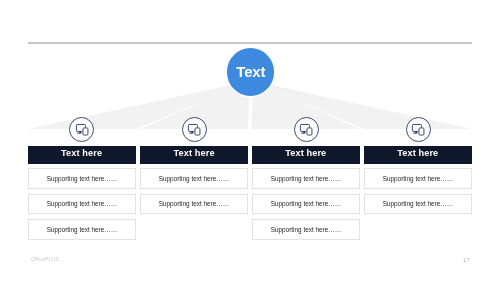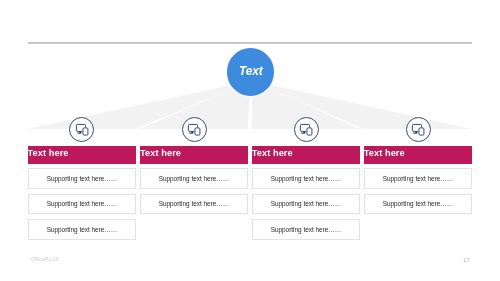--- a/index.html
+++ b/index.html
@@ -1,24 +1,24 @@
 <!DOCTYPE html>
 <html><head>
 <meta charset="utf-8">
 <style>
   html,body{margin:0;padding:0;}
   body{width:500px;height:281px;background:#ffffff;font-family:"Liberation Sans",sans-serif;overflow:hidden;-webkit-font-smoothing:antialiased;}
   .slide{position:relative;width:500px;height:281px;background:#fff;overflow:hidden;}
   .topline{position:absolute;left:27.5px;top:41.6px;width:444.5px;height:2px;background:linear-gradient(to bottom,#d8d8d8 0%,#b4b4b4 45%,#c8c8c8 75%,#f2f2f2 100%);}
   .fan{position:absolute;left:0;top:0;width:500px;height:281px;}
   .hub{position:absolute;left:227.15px;top:48.3px;width:47.3px;height:47.3px;border-radius:50%;background:#3e8ade;box-shadow:0 0 0 1.3px #ffffff;display:flex;align-items:center;justify-content:center;}
-  .hub-label{color:#fff;font-size:12px;font-weight:bold;letter-spacing:-0.2px;position:relative;top:-0.5px;font-style:italic;}
+  .hub-label{color:#fff;font-size:15px;font-weight:bold;letter-spacing:-0.2px;position:relative;top:-0.5px;}
   .iconcirc{position:absolute;width:25.1px;height:25.1px;border-radius:50%;border:1.25px solid #3b4e72;box-sizing:border-box;background:#ffffff;}
   .iconcirc svg{position:absolute;left:50%;top:50%;transform:translate(-50%,-50%);}
-  .hdr{position:absolute;height:18.5px;background:#be185d;color:#fff;font-size:9.2px;font-weight:bold;display:flex;align-items:center;letter-spacing:.1px;}
+  .hdr{position:absolute;height:18.5px;background:#0f172a;color:#fff;font-size:9.2px;font-weight:bold;display:flex;align-items:center;justify-content:center;letter-spacing:.1px;}
   .hdr span{display:block;position:relative;top:-1.8px;}
   .box{position:absolute;height:20.5px;border:1px solid #e2e2e2;box-sizing:border-box;background:#fff;color:#262626;font-size:6.9px;display:flex;align-items:center;justify-content:center;white-space:nowrap;}
   .box span{display:inline-block;transform:scaleX(0.93);}
   .footL{position:absolute;left:31.3px;top:256.2px;font-size:5.9px;color:#c9c9c9;letter-spacing:.05px;transform:scaleX(0.89);transform-origin:left center;}
   .footR{position:absolute;left:463px;top:256.3px;font-size:6.2px;color:#b4b4b4;}
 </style>
 </head>
 <body>
 
 <div class="slide">

